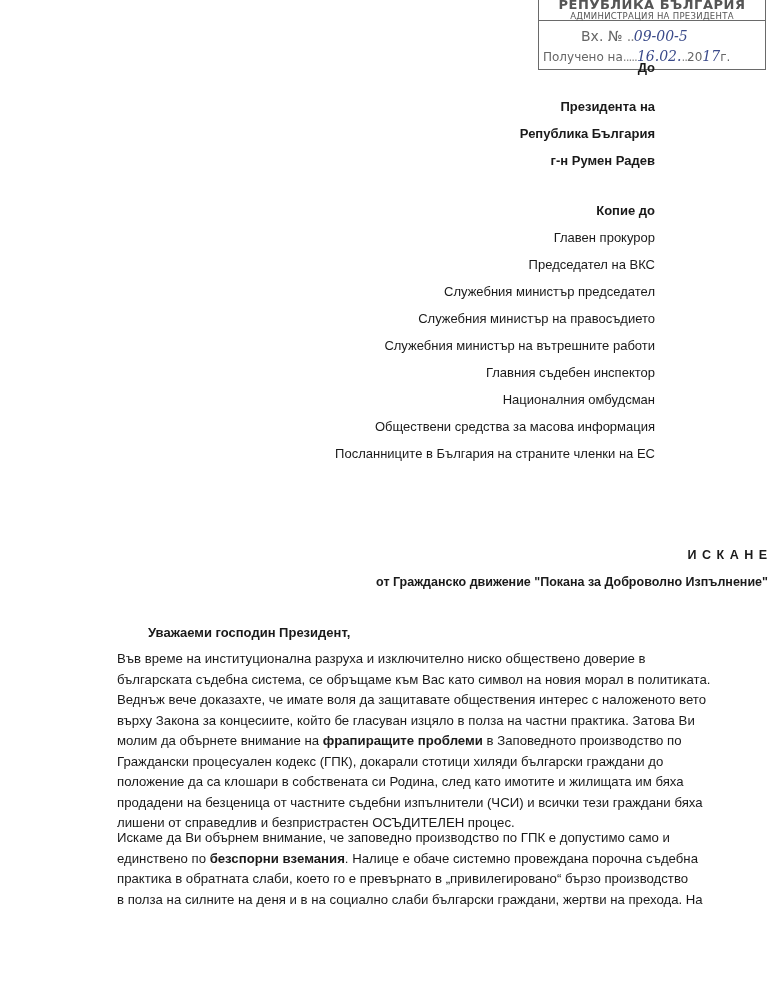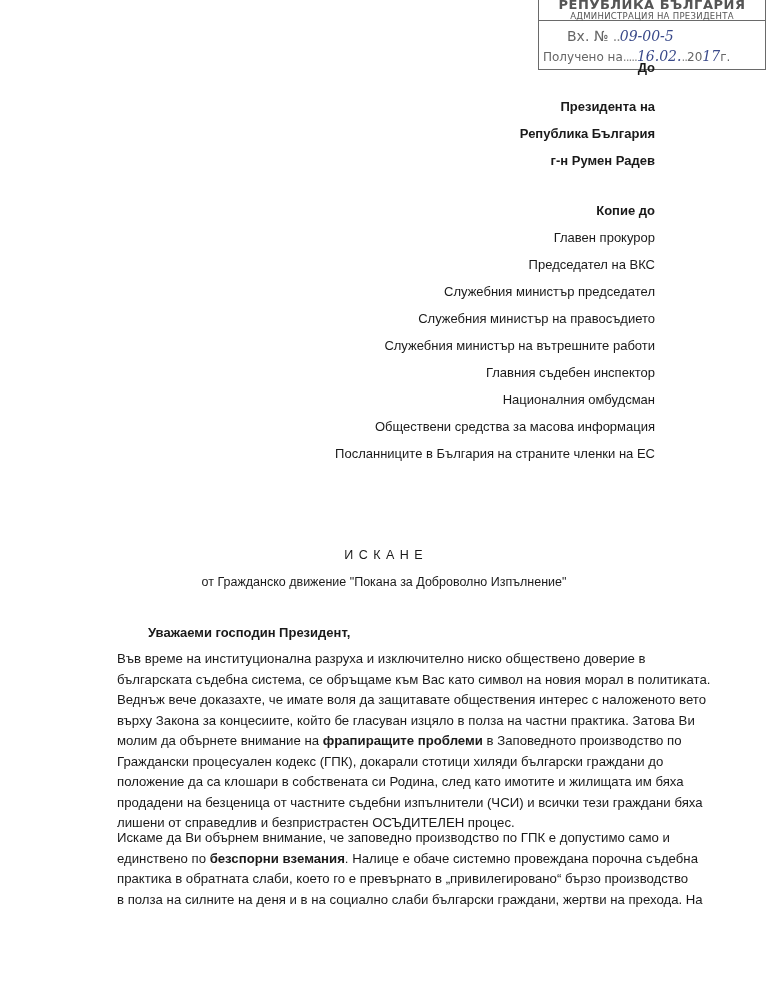--- a/index.html
+++ b/index.html
@@ -9,28 +9,28 @@
   }
   .stamp {
     position:absolute; left:538px; top:-6px; width:228px; height:76px;
     border:1.5px solid #6a6a6a; box-sizing:border-box; color:#5b5b5b;
     font-family:"DejaVu Sans", sans-serif;
   }
   .stamp .hdr { border-bottom:1.5px solid #6a6a6a; text-align:center; padding-top:4px; height:26px; box-sizing:border-box; }
   .stamp .l1 { font-size:13px; font-weight:bold; letter-spacing:0.5px; line-height:12px; color:#555; }
   .stamp .l2 { font-size:8.5px; line-height:10px; letter-spacing:0.3px; color:#555; }
   .stamp .row { position:relative; font-size:13px; color:#666; }
-  .stamp .r1 { margin-top:7px; margin-left:28px; font-size:14px; }
+  .stamp .r1 { margin-top:7px; margin-left:42px; font-size:14px; }
   .stamp .r2 { margin-top:4px; margin-left:4px; font-size:12px; }
   .hand { font-family:"DejaVu Serif", serif; font-style:italic; color:#3a4a8a; font-size:14px; }
   .dots { color:#888; letter-spacing:-1px; }
 
   .addr { position:absolute; right:113px; text-align:right; font-size:13px; }
   .addr.b { font-weight:bold; }
-  .title { position:absolute; left:0; width:768px; text-align:center; font-weight:normal; font-size:12.5px; }
+  .title { position:absolute; left:0; width:768px; text-align:right; font-weight:bold; font-size:12.5px; }
   .greet { position:absolute; left:148px; top:625px; font-weight:bold; font-size:13px; }
   .para { position:absolute; left:117px; width:565px; font-size:13.2px; line-height:20.5px; }
   .para .ln { white-space:nowrap; display:block; }
   b { font-weight:bold; }
 </style>
 </head>
 <body>
 
 <div class="stamp">
   <div class="hdr">

